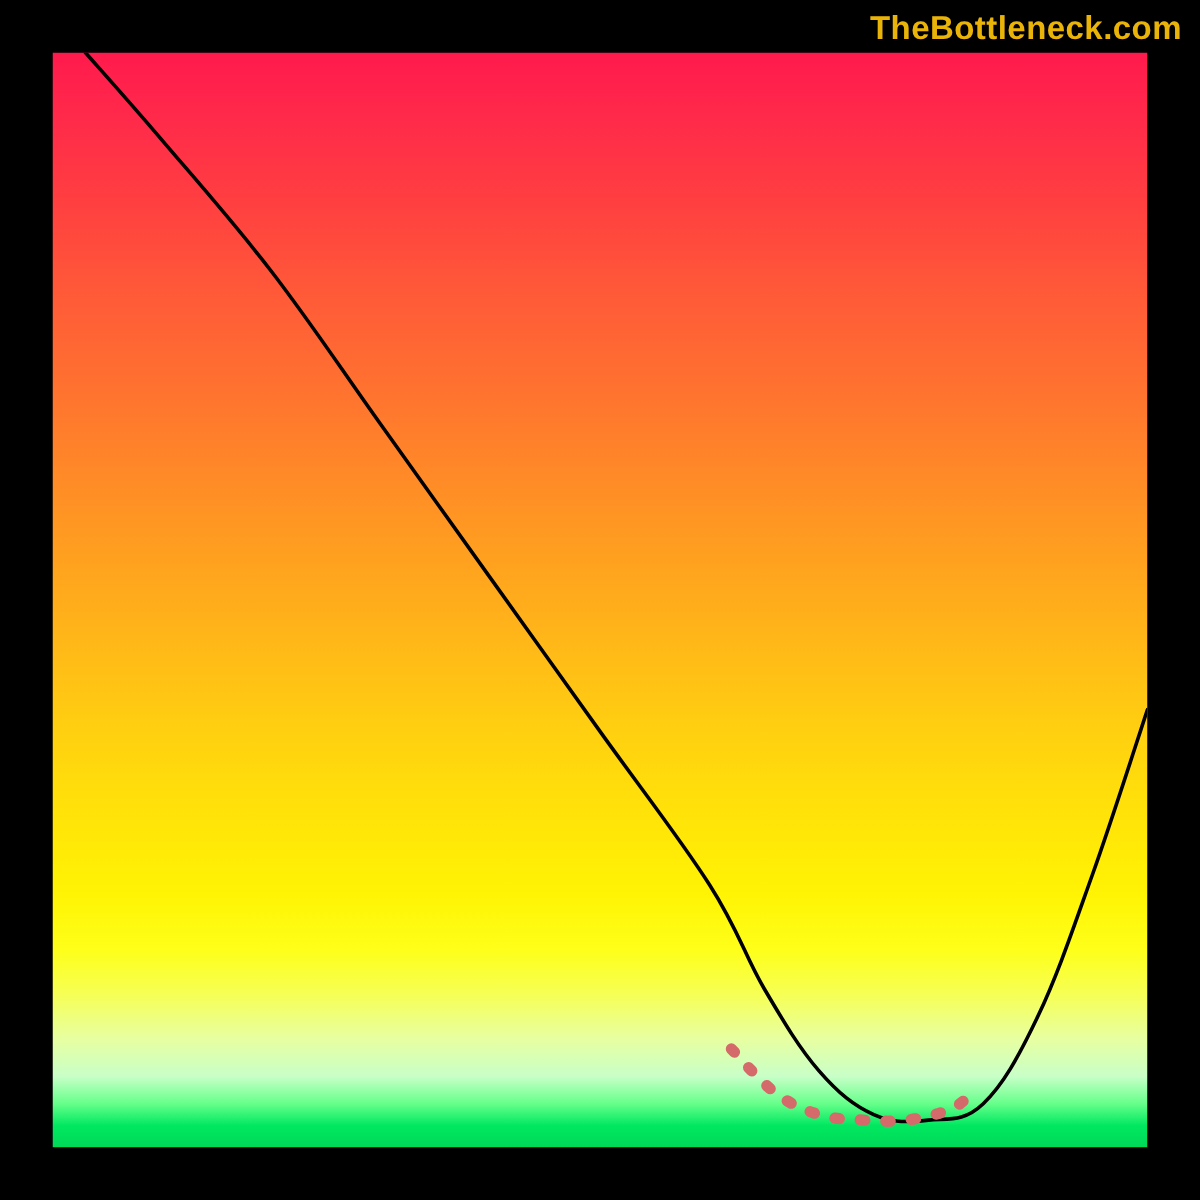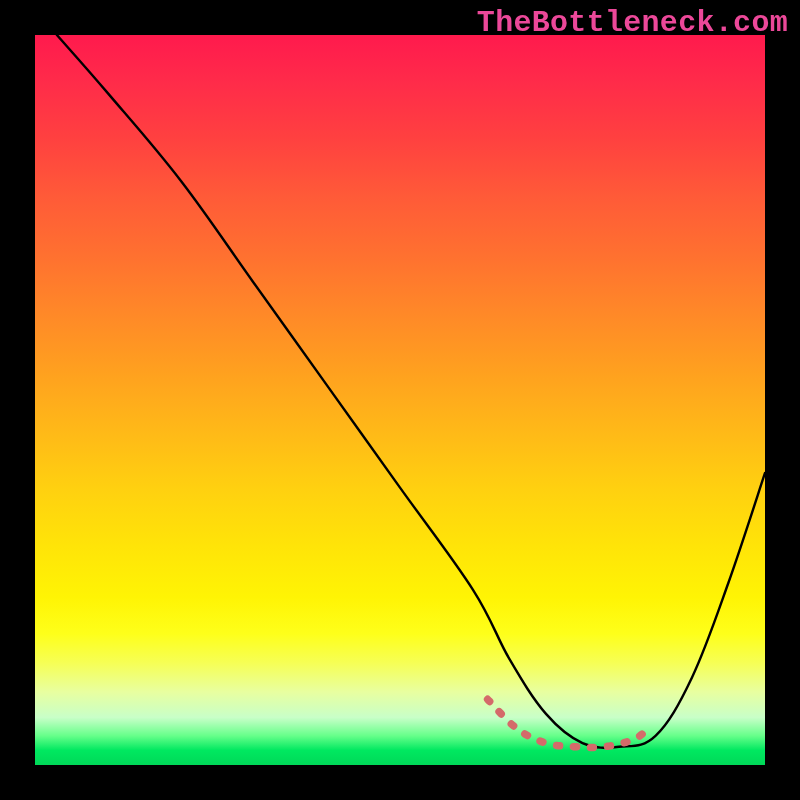--- a/index.html
+++ b/index.html
@@ -7,24 +7,24 @@
   .container {
     position: relative;
     width: 800px;
     height: 800px;
     background: #000;
   }
   .watermark {
     position: absolute;
     top: 6px;
     right: 12px;
-    font-family: Liberation Mono, monospace;
-    font-size: 30px;
+    font-family: Liberation Sans, sans-serif;
+    font-size: 22px;
     font-weight: bold;
-    color: #ec4899;
+    color: #eab308;
     letter-spacing: 0.3px;
     z-index: 10;
   }
   .plot-area {
     position: absolute;
     left: 35px;
     top: 35px;
     width: 730px;
     height: 730px;
     overflow: hidden;

